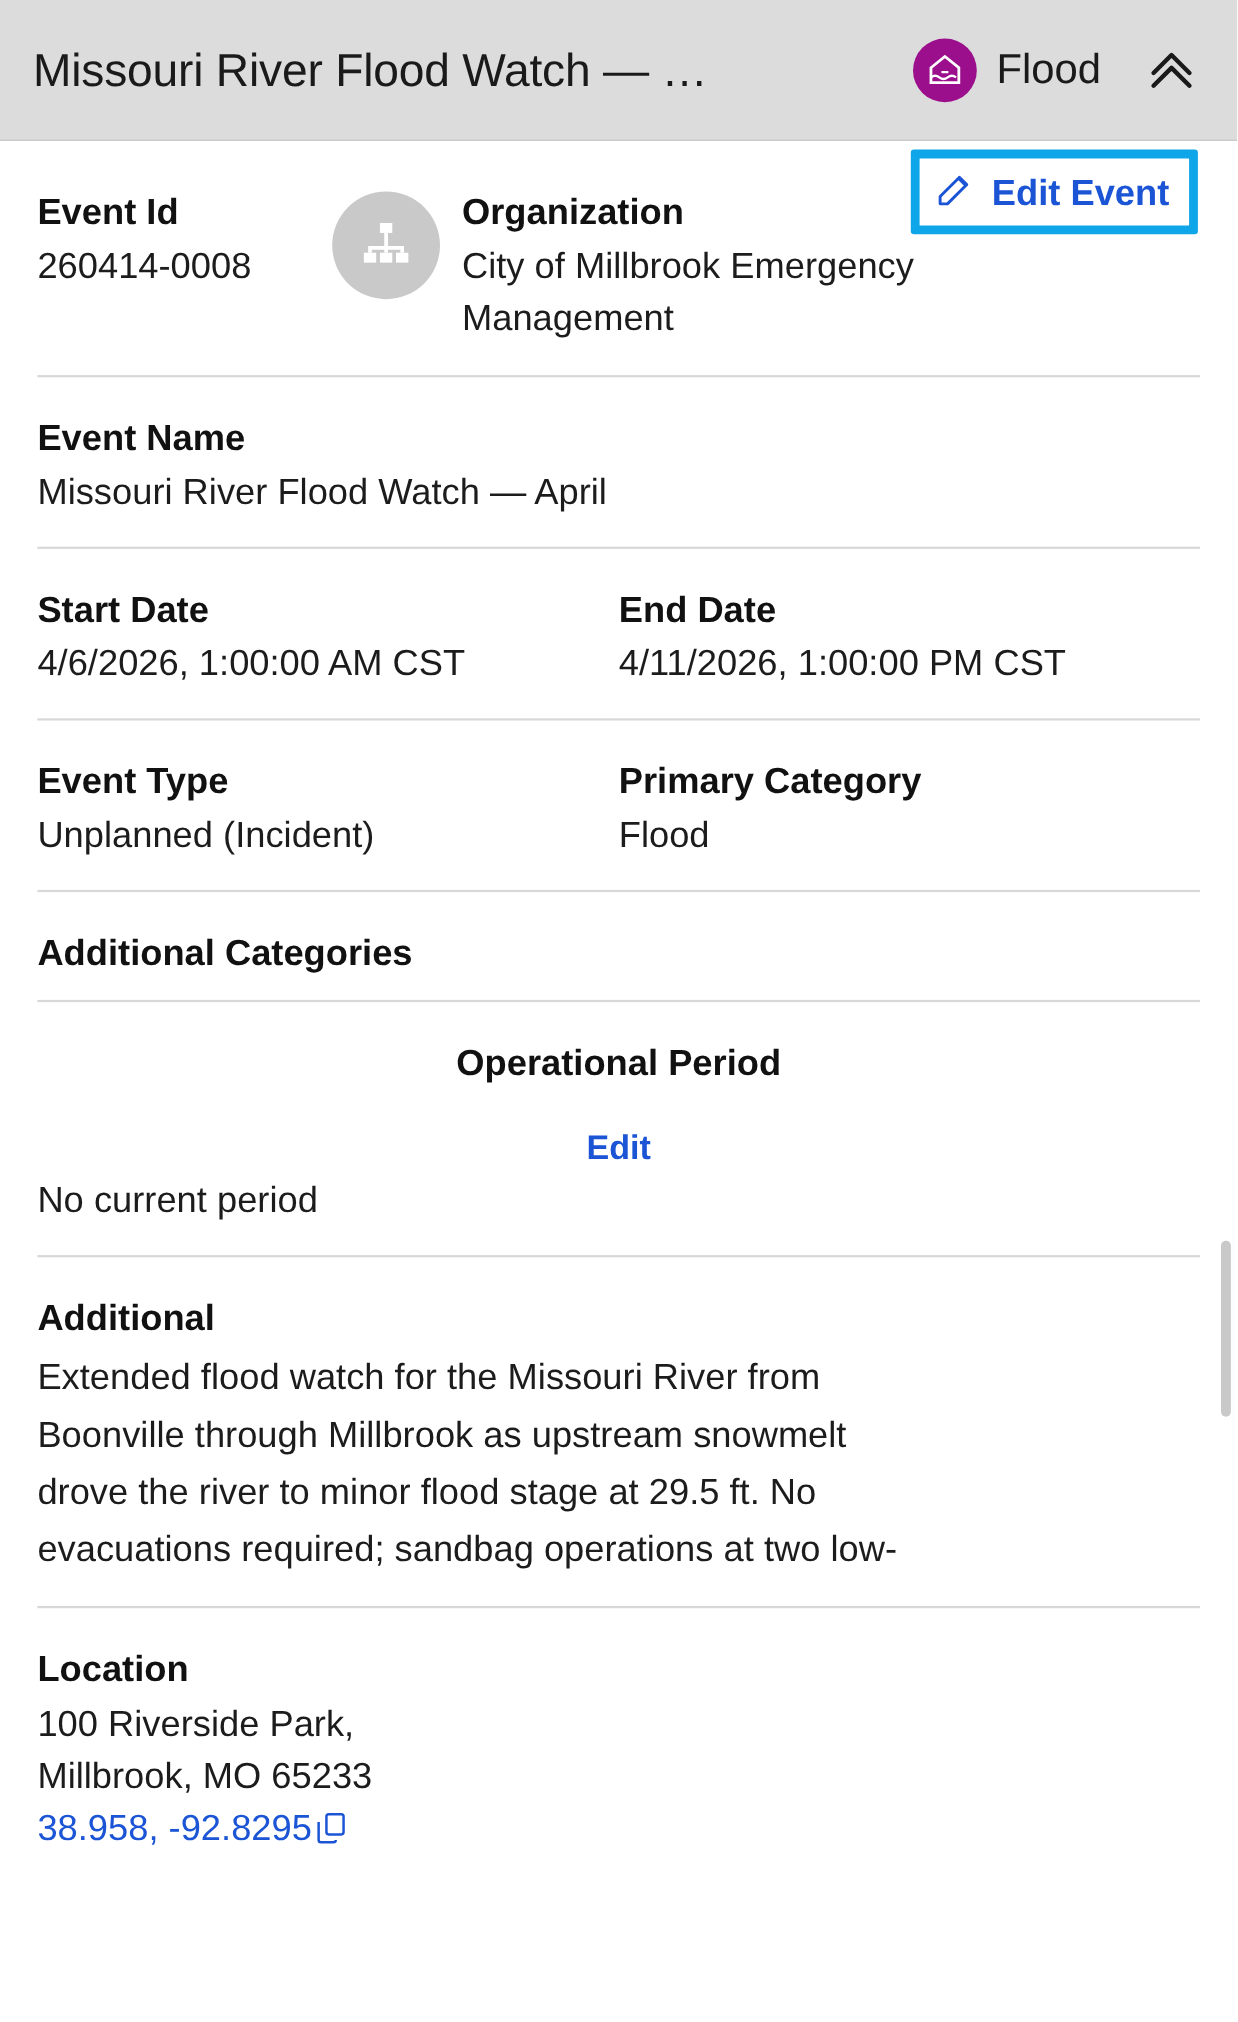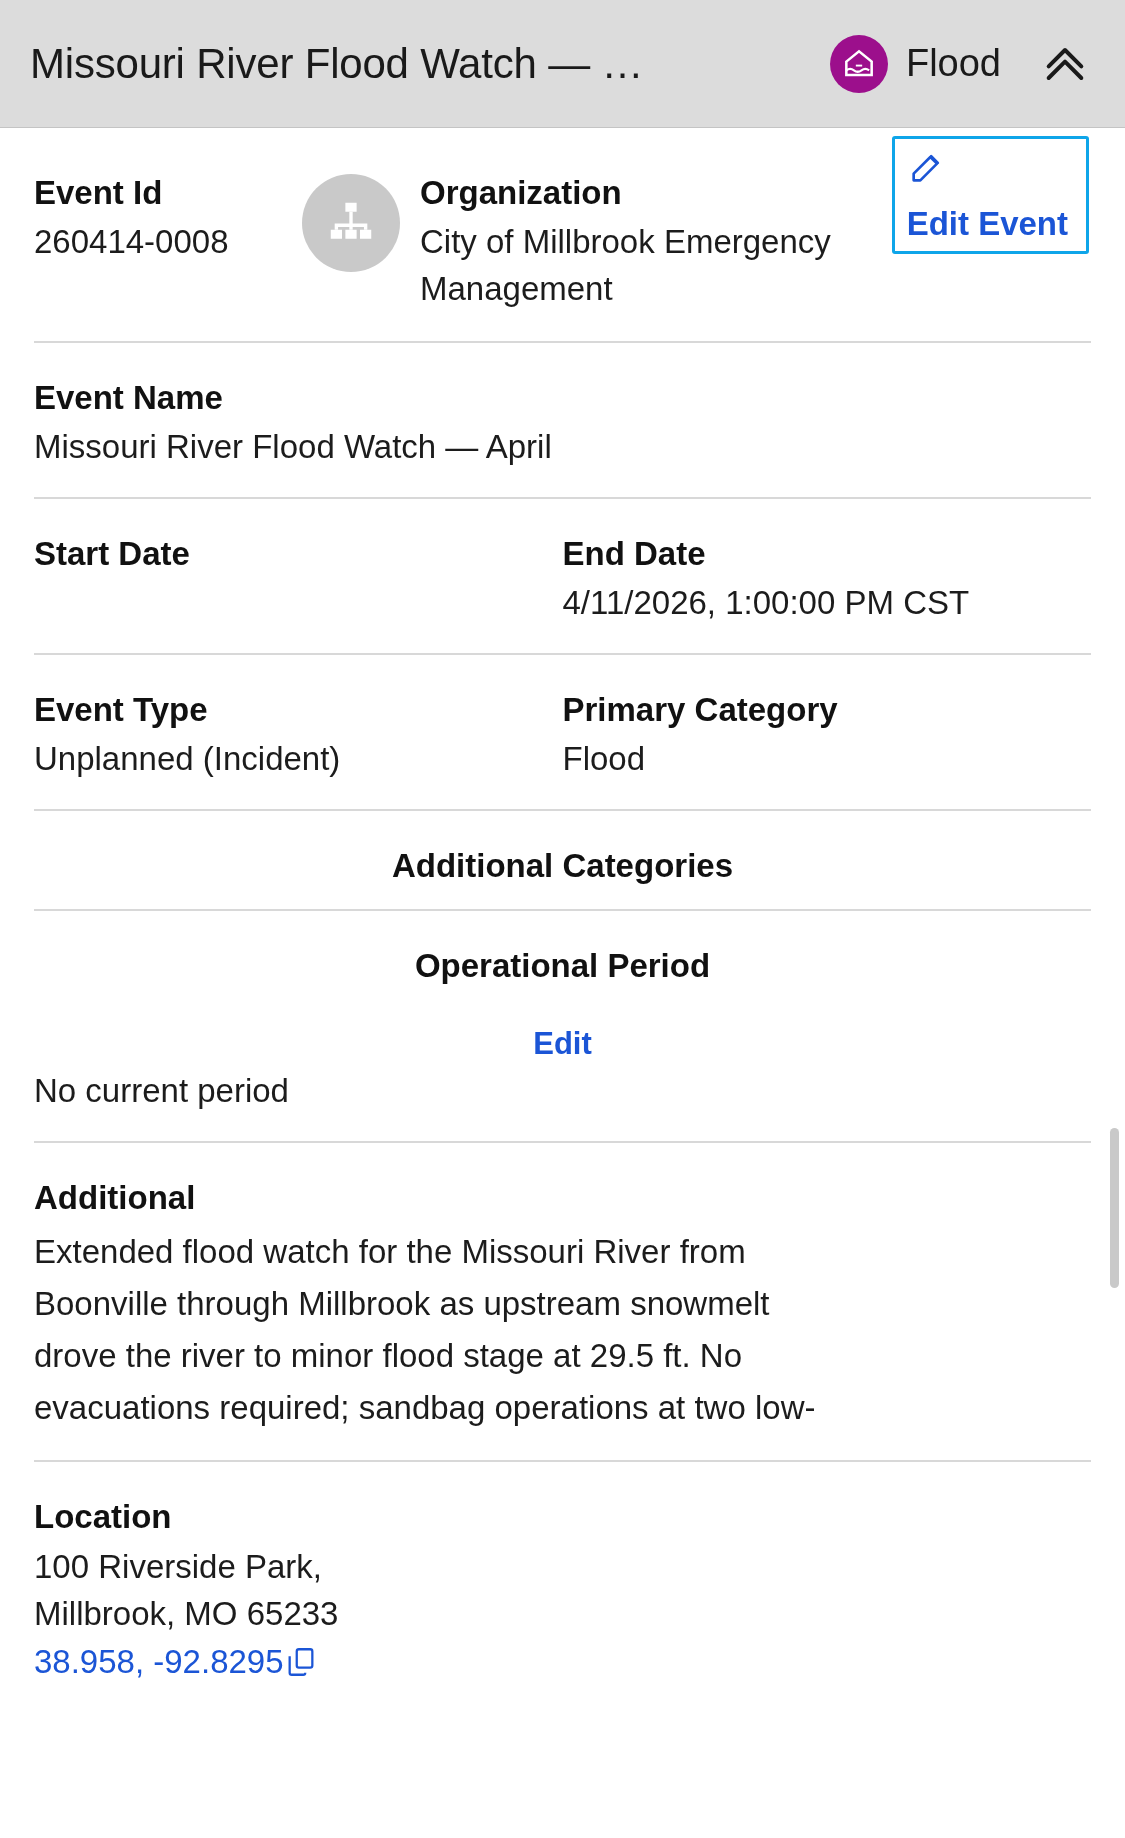--- a/index.html
+++ b/index.html
@@ -110,28 +110,28 @@
     margin-top: 2px;
   }
   .org-block {
     margin-left: 20px;
     max-width: 420px;
   }
   .edit-event-box {
     position: absolute;
     right: 2px;
     top: 8px;
-    border: 3px solid #0ea5e9;
+    border: 8px solid #0ea5e9;
     border-radius: 3px;
     padding: 8px 18px 8px 12px;
     display: flex;
+    align-items: center;
     gap: 14px;
     cursor: pointer;
     background: #ffffff;
-    flex-direction: column;
   }
   .edit-event-label {
     font-size: 33px;
     font-weight: bold;
     color: #1b55d6;
   }
 
   .two-col {
     display: flex;
     justify-content: space-between;
@@ -245,20 +245,21 @@
     <div class="row">
       <div class="label">Event Name</div>
       <div class="value">Missouri River Flood Watch — April</div>
     </div>
 
     <div class="divider"></div>
 
     <div class="row two-col">
       <div class="col-left">
         <div class="label">Start Date</div>
+        <div class="value">4/6/2026, 1:00:00 AM CST</div>
       </div>
       <div>
         <div class="label">End Date</div>
         <div class="value">4/11/2026, 1:00:00 PM CST</div>
       </div>
     </div>
 
     <div class="divider"></div>
 
     <div class="row two-col">
@@ -267,21 +268,21 @@
         <div class="value">Unplanned (Incident)</div>
       </div>
       <div>
         <div class="label">Primary Category</div>
         <div class="value">Flood</div>
       </div>
     </div>
 
     <div class="divider"></div>
 
-    <div class="row" style="padding-bottom:22px;text-align:center;">
+    <div class="row" style="padding-bottom:22px;">
       <div class="label">Additional Categories</div>
     </div>
 
     <div class="divider"></div>
 
     <div class="row">
       <div class="op-head">
         <div class="label">Operational Period</div>
         <div class="link">Edit</div>
       </div>

